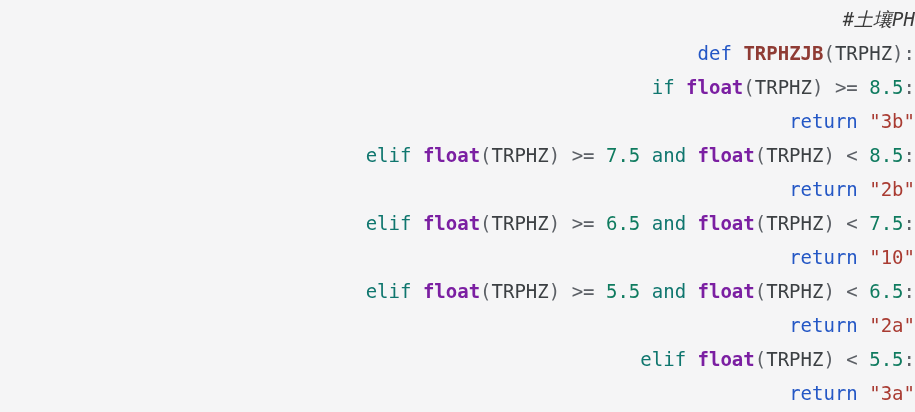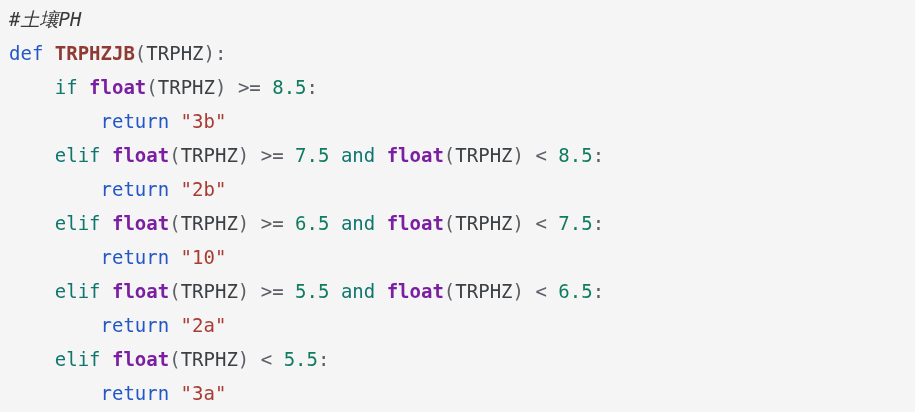--- a/index.html
+++ b/index.html
@@ -17,20 +17,21 @@
     width: 915px;
     height: 412px;
     padding: 2px 0 0 9px;
     font-family: "DejaVu Sans Mono", "Liberation Mono", monospace;
     font-size: 19px;
     line-height: 34px;
   }
   .code-line {
     height: 34px;
     white-space: pre;
+    text-align: right;
   }
   .tok { white-space: pre; }
   .tok-comment { font-style: italic; }
   .tok-function, .tok-builtin { font-weight: bold; }
 </style>
 </head>
 <body>
 
 <div class="code-block" id="code-root" style="background: rgb(245, 245, 246);">
     <div class="code-line"><span class="tok tok-comment" style="color: rgb(58, 58, 58);">#土壤PH</span></div>

